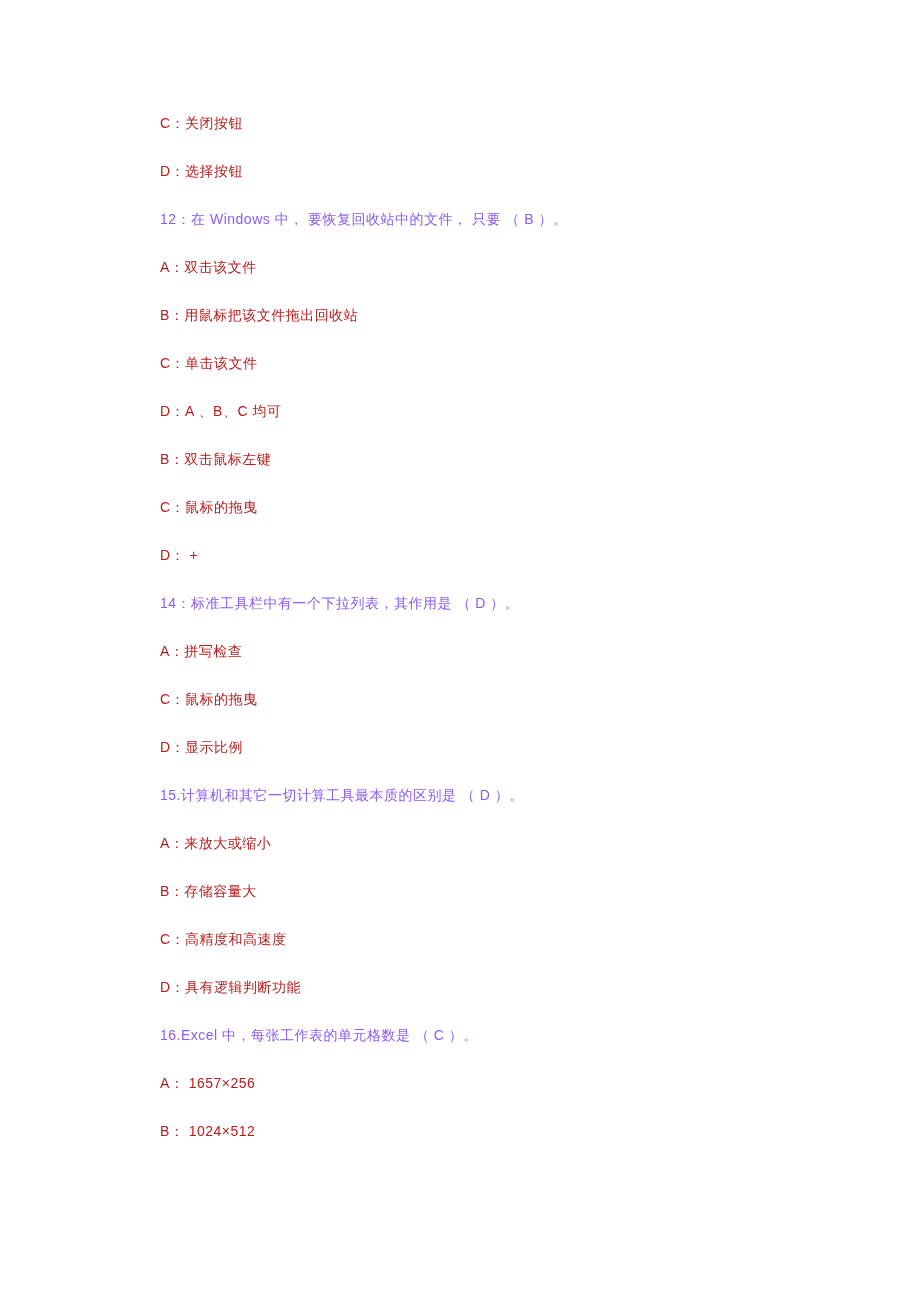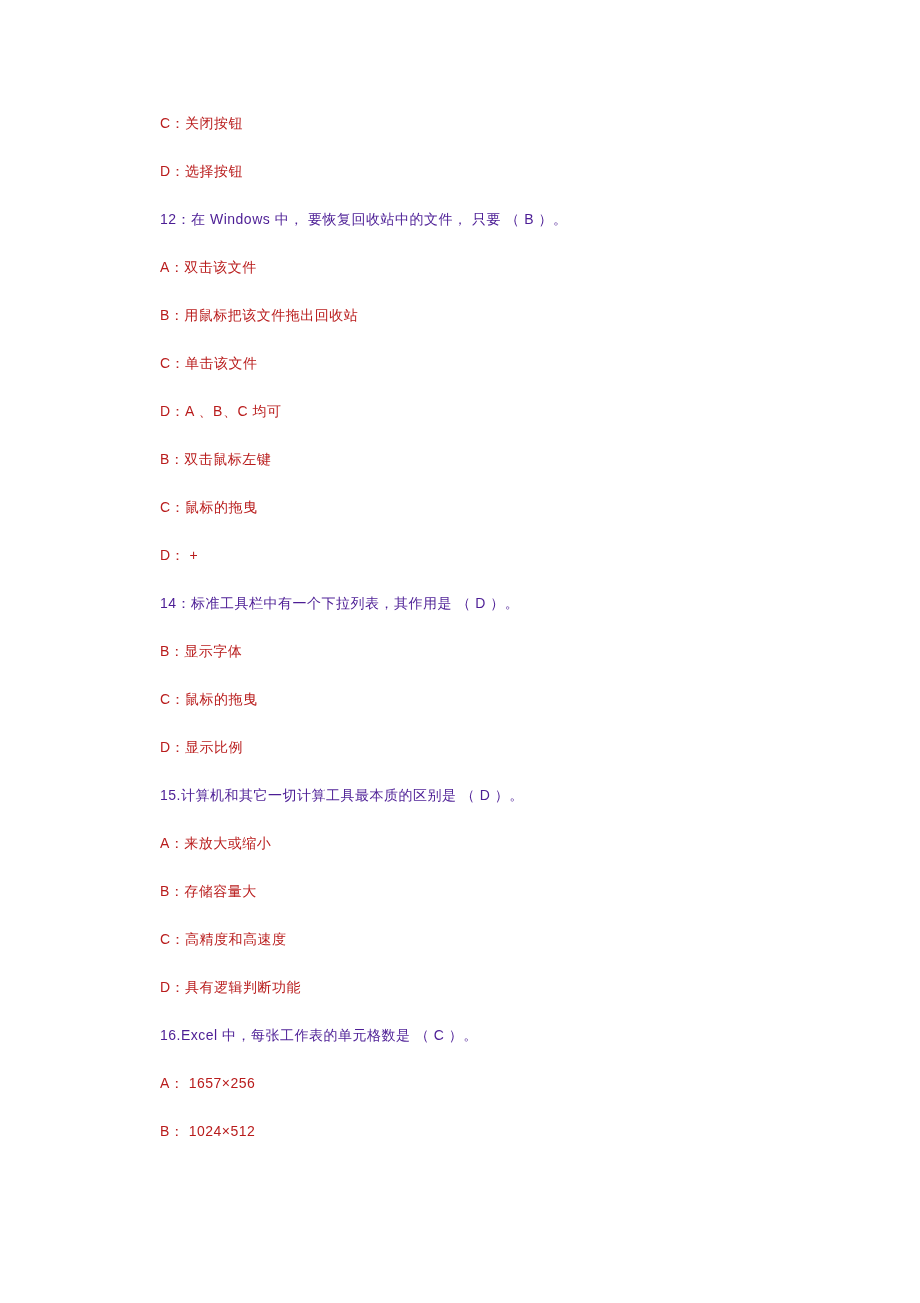--- a/index.html
+++ b/index.html
@@ -15,40 +15,40 @@
       padding: 115px 160px 60px 160px;
       box-sizing: border-box;
     }
     .line {
       margin-bottom: 30px;
       color: #b91c1c;
       letter-spacing: 0.5px;
     }
     .question-line {
       margin-bottom: 30px;
-      color: #4c1d95;
+      color: #8b5cf6;
       letter-spacing: 0.5px;
     }
   </style>
 </head>
 <body>
 
 <div class="page">
   <div class="line">C：关闭按钮</div>
   <div class="line">D：选择按钮</div>
   <div class="question-line">12：在 Windows   中，   要恢复回收站中的文件，     只要   （ B ）。</div>
   <div class="line">A：双击该文件</div>
   <div class="line">B：用鼠标把该文件拖出回收站</div>
   <div class="line">C：单击该文件</div>
   <div class="line">D：A 、B、C 均可</div>
   <div class="line">B：双击鼠标左键</div>
   <div class="line">C：鼠标的拖曳</div>
   <div class="line">D：   +</div>
   <div class="question-line">14：标准工具栏中有一个下拉列表，其作用是       （ D  ）。</div>
-  <div class="line">B：显示字体</div>
+  <div class="line">A：拼写检查</div>
   <div class="line">C：鼠标的拖曳</div>
   <div class="line">D：显示比例</div>
   <div class="question-line">15.计算机和其它一切计算工具最本质的区别是       （ D  ）。</div>
   <div class="line">A：来放大或缩小</div>
   <div class="line">B：存储容量大</div>
   <div class="line">C：高精度和高速度</div>
   <div class="line">D：具有逻辑判断功能</div>
   <div class="question-line">16.Excel 中，每张工作表的单元格数是      （ C  ）。</div>
   <div class="line">A： 1657×256</div>
   <div class="line">B： 1024×512</div>

